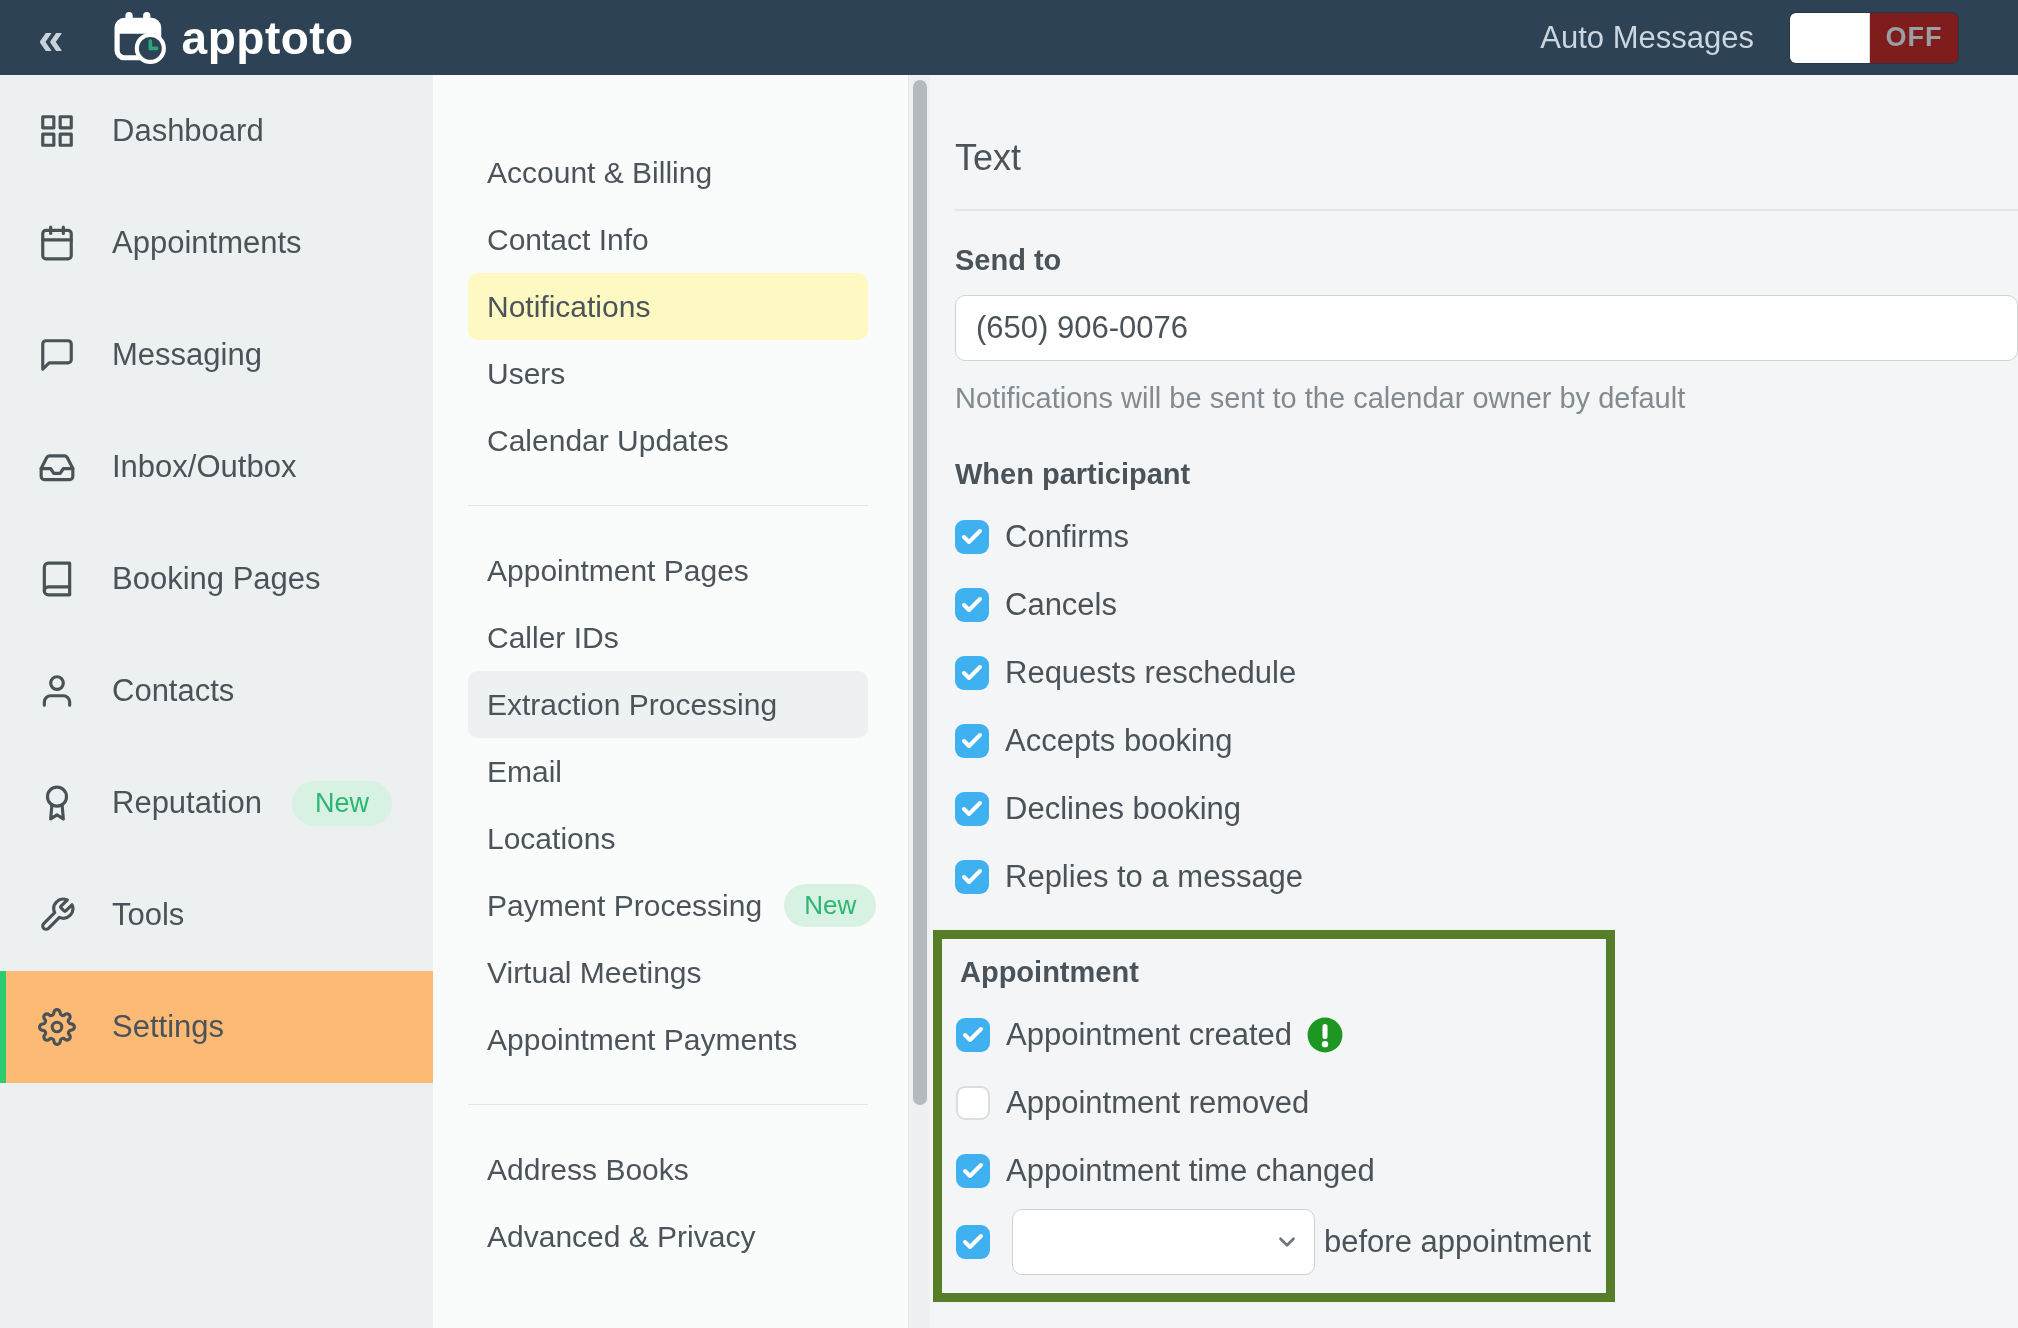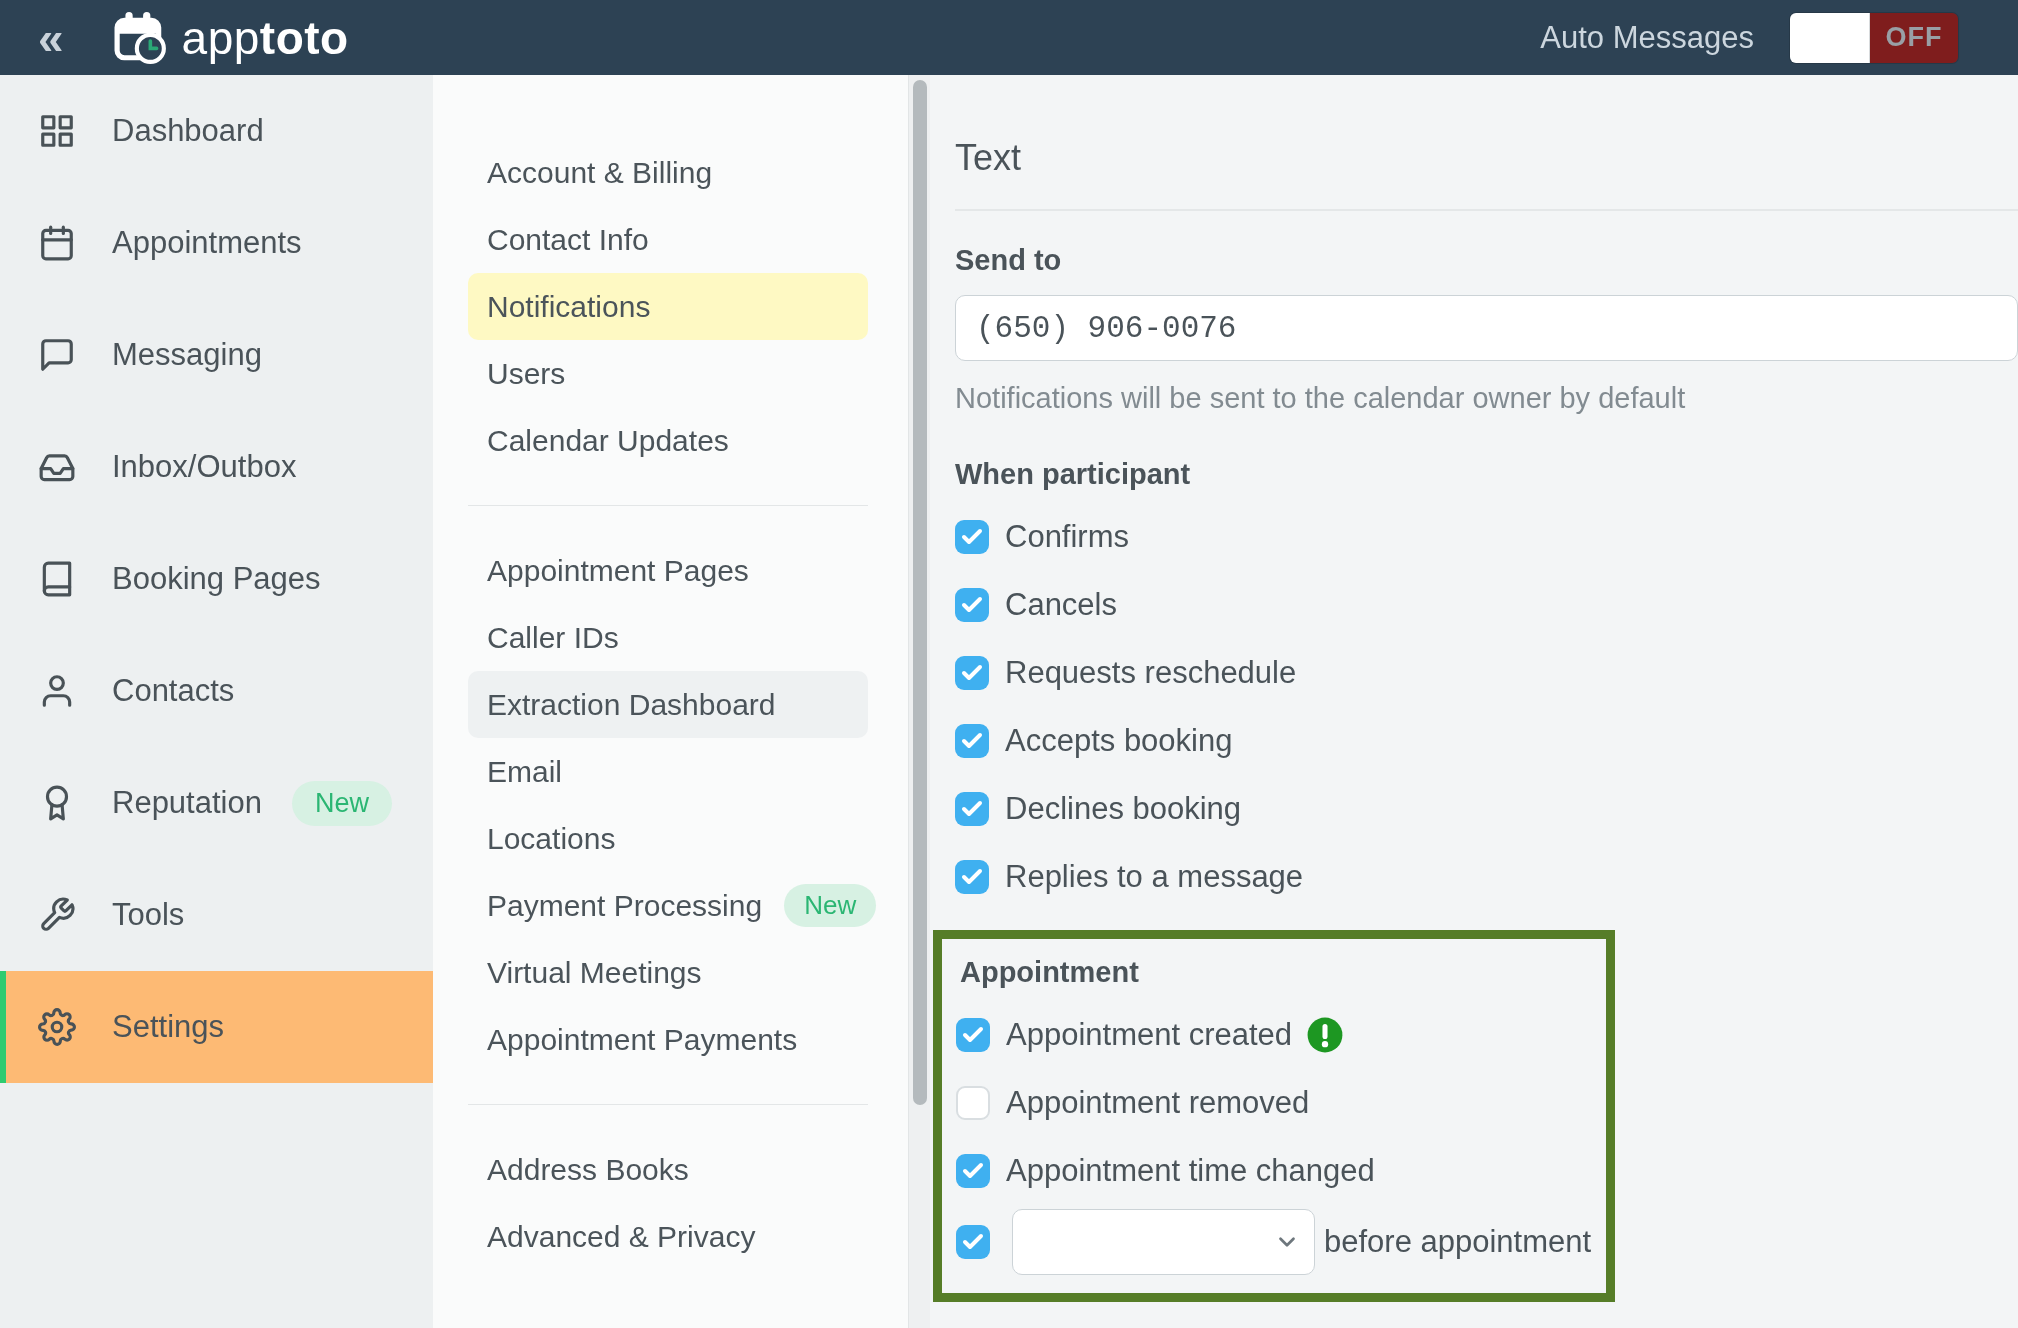--- a/index.html
+++ b/index.html
@@ -14,21 +14,21 @@
   
   .topbar {
     position: absolute; top: 0; left: 0; width: 2018px; height: 75px;
     background: #2d4254; display: flex; align-items: center; z-index: 10;
   }
   .collapse { margin-left: 38px; color: #c9d2da; font-size: 46px; line-height: 46px;
     font-weight: 700; cursor: pointer; }
   .logo { display: flex; align-items: center; margin-left: 50px; }
   .logo svg { width: 54px; height: 54px; }
   .logo-text { margin-left: 14px; font-size: 46px; color: #ffffff; letter-spacing: 0.5px; }
-  .logo-text .light { font-weight: 400; }
+  .logo-text .light { font-weight: 700; }
   .logo-text .bold { font-weight: 700; }
   .topbar-spacer { flex: 1; }
   .auto-label { color: #ccd6de; font-size: 31px; margin-right: 36px; }
   .toggle { width: 168px; height: 50px; border-radius: 6px; overflow: hidden;
     display: flex; margin-right: 60px; cursor: pointer; box-shadow: 0 0 0 1px rgba(0,0,0,0.15); }
   .toggle-knob { width: 80px; background: #ffffff; border-right: 1px solid #d8dbdd; }
   .toggle-off { flex: 1; background: #7f1d1d; display: flex; align-items: center; justify-content: center;
     font-size: 27px; font-weight: 700; color: #999fa5; letter-spacing: 1px; }
 
   
@@ -67,21 +67,21 @@
     background: #b4babd; border-radius: 7px; }
 
   
   .main { position: absolute; top: 75px; left: 930px; right: 0; bottom: 0;
     background: #f3f5f6; padding-left: 25px; }
   .page-title { margin-top: 62px; font-size: 36px; font-weight: 400; color: #4a5359; line-height: 42px; }
   .h-divider { margin-top: 30px; height: 2px; background: #e4e7e8; width: 100%; }
   .field-label { margin-top: 32px; font-size: 29px; font-weight: 700; color: #4a5359; line-height: 34px; }
   .send-input { display: block; margin-top: 18px; width: 100%; height: 66px;
     background: #ffffff; border: 1px solid #ccd3d7; border-radius: 10px;
-    font-family: Liberation Mono, monospace; font-size: 31px; color: #4a5359;
+    font-family: Liberation Sans, sans-serif; font-size: 31px; color: #4a5359;
     padding: 0 0 0 20px; outline: none; }
   .helper { margin-top: 20px; font-size: 29px; color: #828b91; line-height: 34px; }
   .section-label { margin-top: 42px; font-size: 29px; font-weight: 700; color: #4a5359; line-height: 34px; }
   .rows { margin-top: 12px; }
   .chk-row { height: 68px; display: flex; align-items: center; }
   .checkbox { width: 34px; height: 34px; border-radius: 9px; background: #3fb0f0;
     display: flex; align-items: center; justify-content: center; flex: 0 0 auto; cursor: pointer; }
   .checkbox svg { width: 24px; height: 24px; stroke: #ffffff; stroke-width: 4;
     fill: none; stroke-linecap: round; stroke-linejoin: round; }
   .checkbox.unchecked { background: #ffffff; border: 2px solid #d9dee1; }
@@ -208,21 +208,21 @@
   <div class="nav-item">Account &amp; Billing</div>
   <div class="nav-item">Contact Info</div>
   <div class="nav-item selected">Notifications</div>
   <div class="nav-item">Users</div>
   <div class="nav-item">Calendar Updates</div>
 
   <div class="nav-divider"></div>
 
   <div class="nav-item">Appointment Pages</div>
   <div class="nav-item">Caller IDs</div>
-  <div class="nav-item hovered">Extraction Dashboard</div>
+  <div class="nav-item hovered">Extraction Processing</div>
   <div class="nav-item">Email</div>
   <div class="nav-item">Locations</div>
   <div class="nav-item">
     <span>Payment Processing</span>
     <span class="badge">New</span>
   </div>
   <div class="nav-item">Virtual Meetings</div>
   <div class="nav-item">Appointment Payments</div>
 
   <div class="nav-divider"></div>

